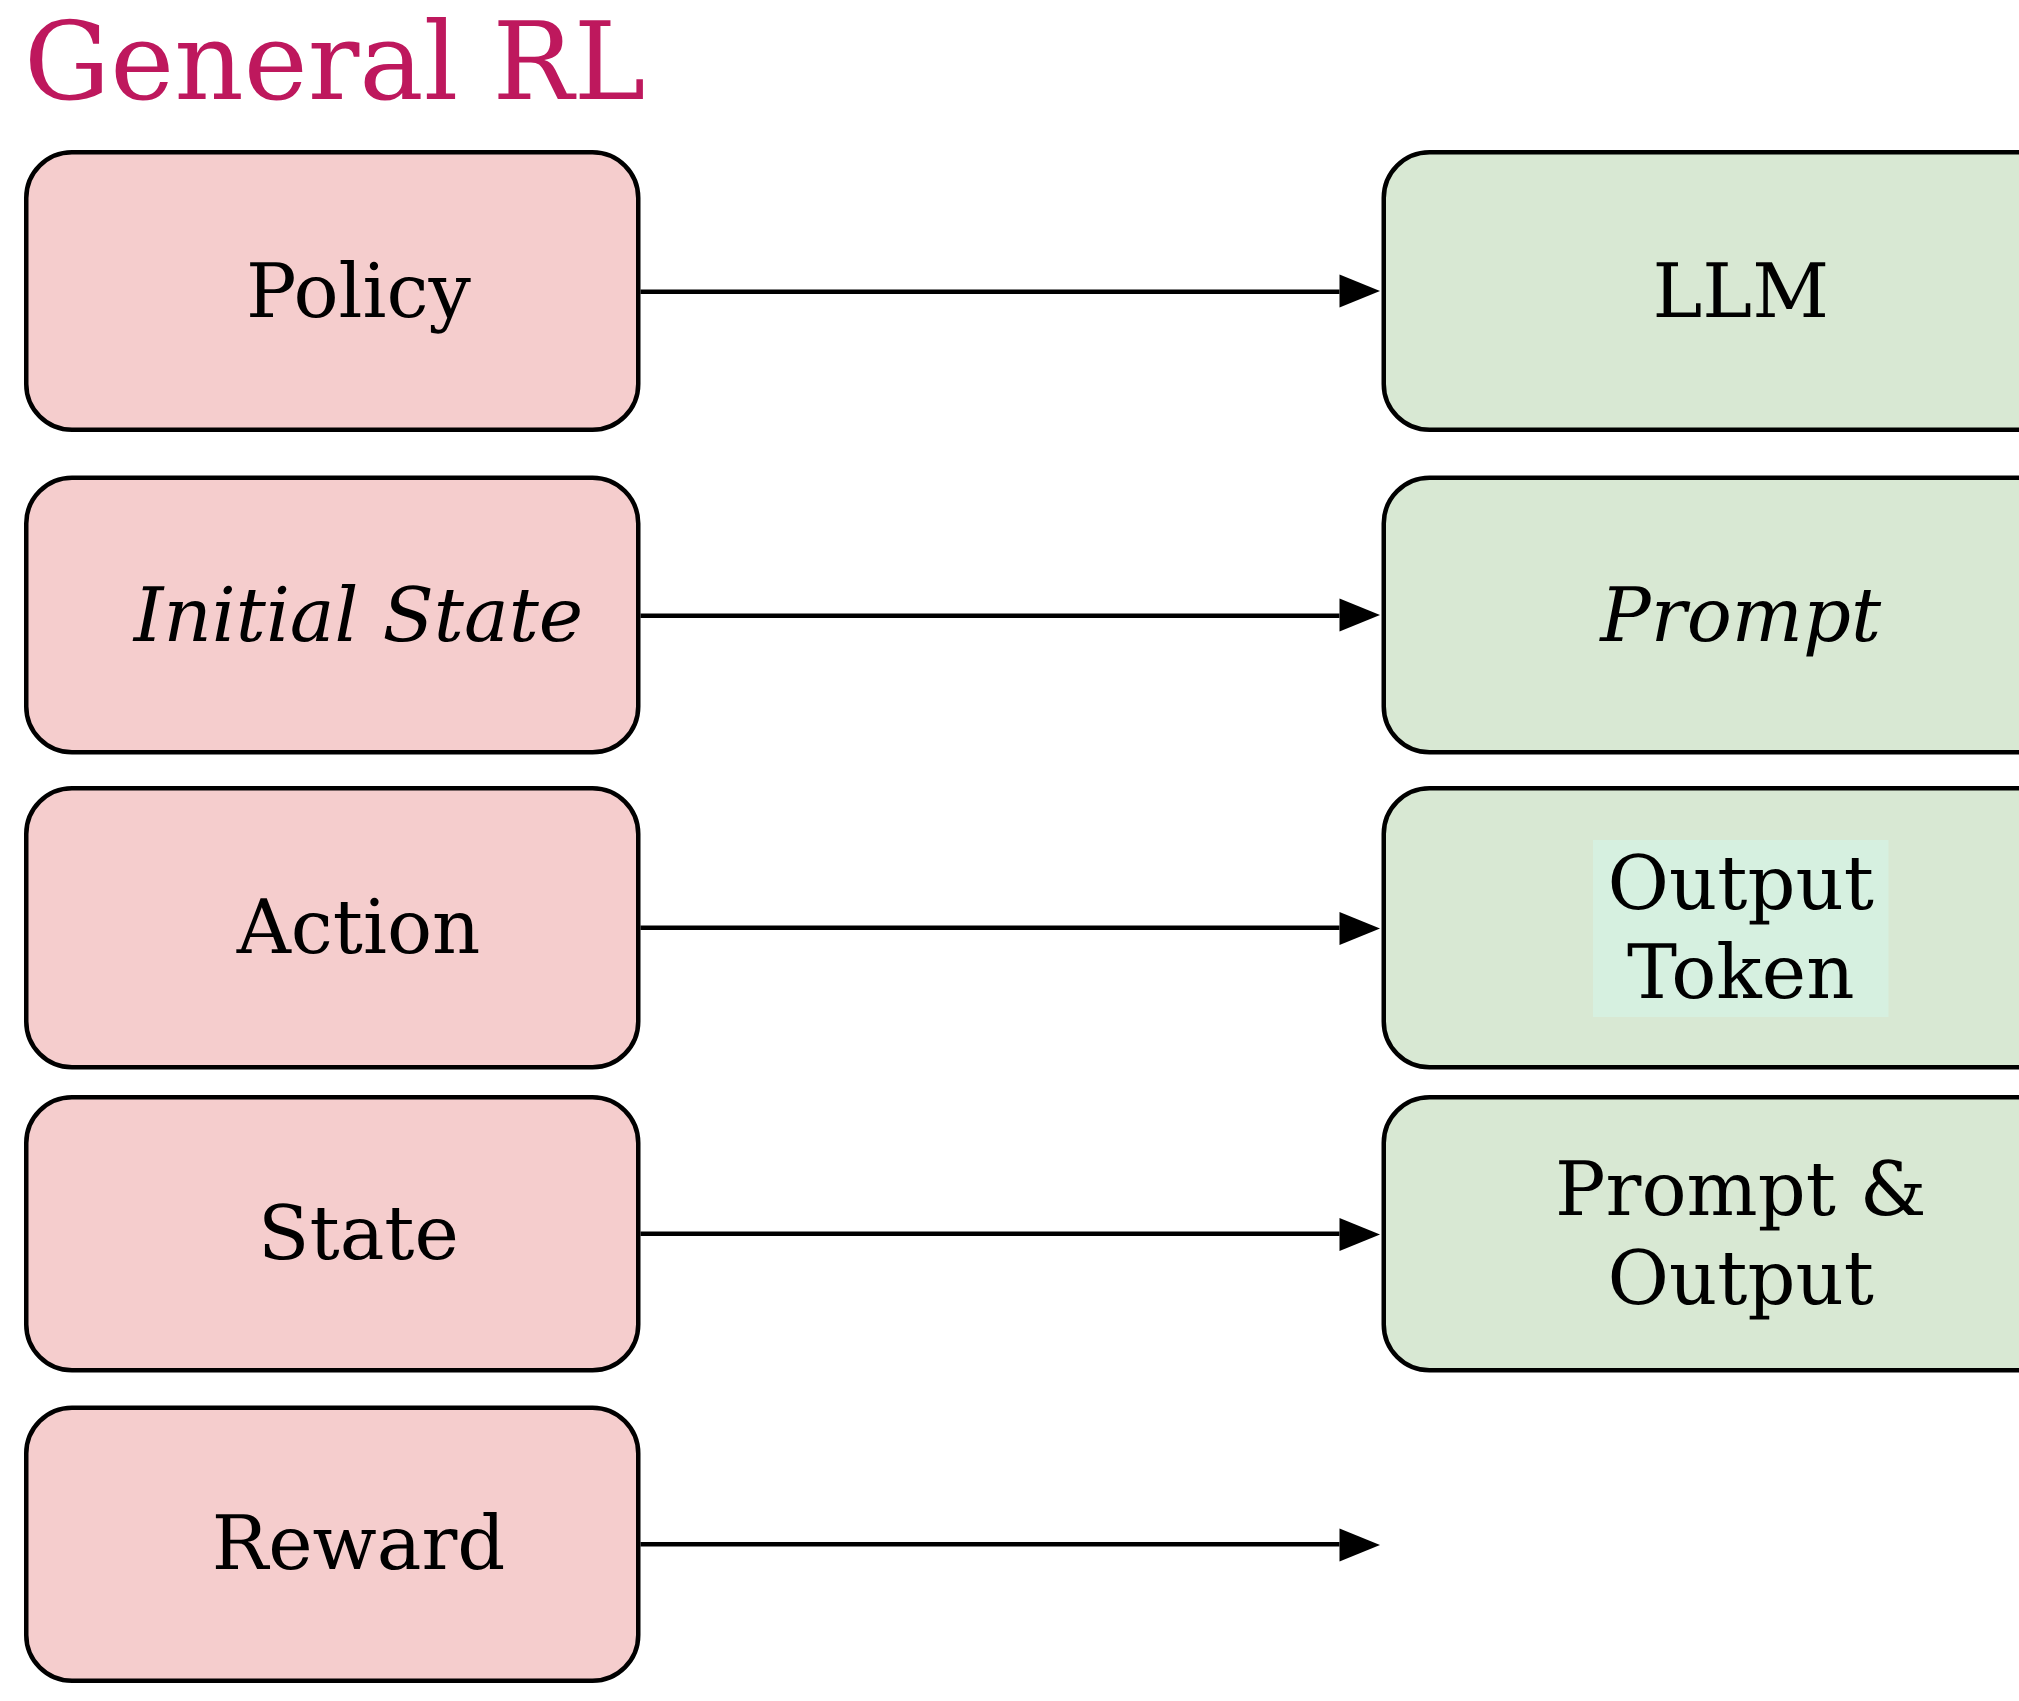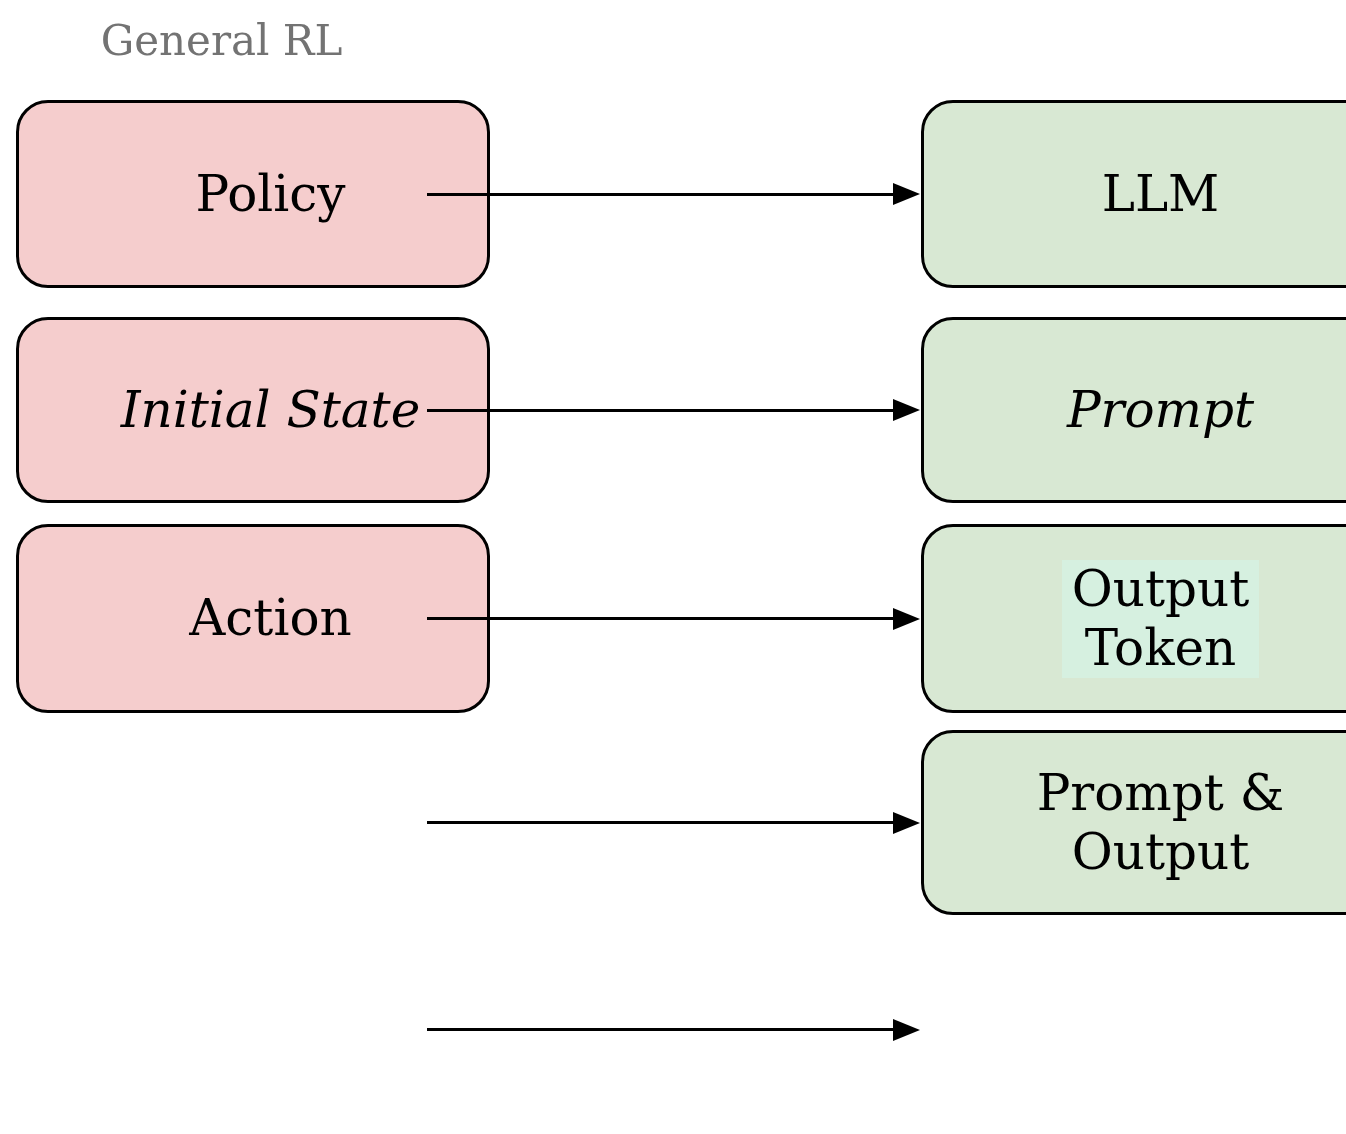--- a/index.html
+++ b/index.html
@@ -13,46 +13,46 @@
     height: 1134px;
     background: #ffffff;
     font-family: "DejaVu Serif", "Liberation Serif", serif;
     color: #000000;
     overflow: hidden;
   }
   .col-header {
     position: absolute;
     top: 2px;
     height: 80px;
-    font-size: 42px;
+    font-size: 72px;
     line-height: 78px;
     text-align: center;
     white-space: nowrap;
-    color: #737373;
+    color: #be185d;
   }
   .col-header.left  { left: 16px;  width: 411px; }
   .col-header.right { left: 921px; width: 412px; }
 
   .box {
     position: absolute;
     box-sizing: border-box;
     border: 3px solid #000000;
     border-radius: 32px;
     display: flex;
     align-items: center;
     justify-content: center;
     text-align: center;
     font-size: 50px;
     line-height: 1.18;
   }
   .box .label {
     white-space: pre-line;
     padding: 0 10px;
   }
-  .lbox { left: 16px;  width: 474px; background: var(--left-box-fill, #f5cdcd); padding-left: 35px; }
+  .lbox { left: 16px;  width: 411px; background: var(--left-box-fill, #f5cdcd); padding-left: 35px; }
   .rbox { left: 921px; width: 479px; background: var(--right-box-fill, #d8e8d3); }
 
   .hl {
     background: var(--highlight-fill, #d6f0e0);
     padding: 2px 12px;
     box-decoration-break: clone;
     -webkit-box-decoration-break: clone;
   }
 
   .row0 { top: 100px; height: 188px; }
@@ -112,21 +112,27 @@
 
   <div class="box rbox row1">
     <span class="label">Prompt</span>
   </div>
   <div class="arrow a2"></div>
   <div class="box rbox row2">
     <span class="label hl">Output
 Token</span>
   </div>
 
+  <div class="box lbox row3">
+    <span class="label">State</span>
+  </div>
   <div class="arrow a3"></div>
   <div class="box rbox row3">
     <span class="label">Prompt &amp;
 Output</span>
   </div>
 
+  <div class="box lbox row4">
+    <span class="label">Reward</span>
+  </div>
   <div class="arrow a4"></div>
 
 </div>
 
 </body></html>

